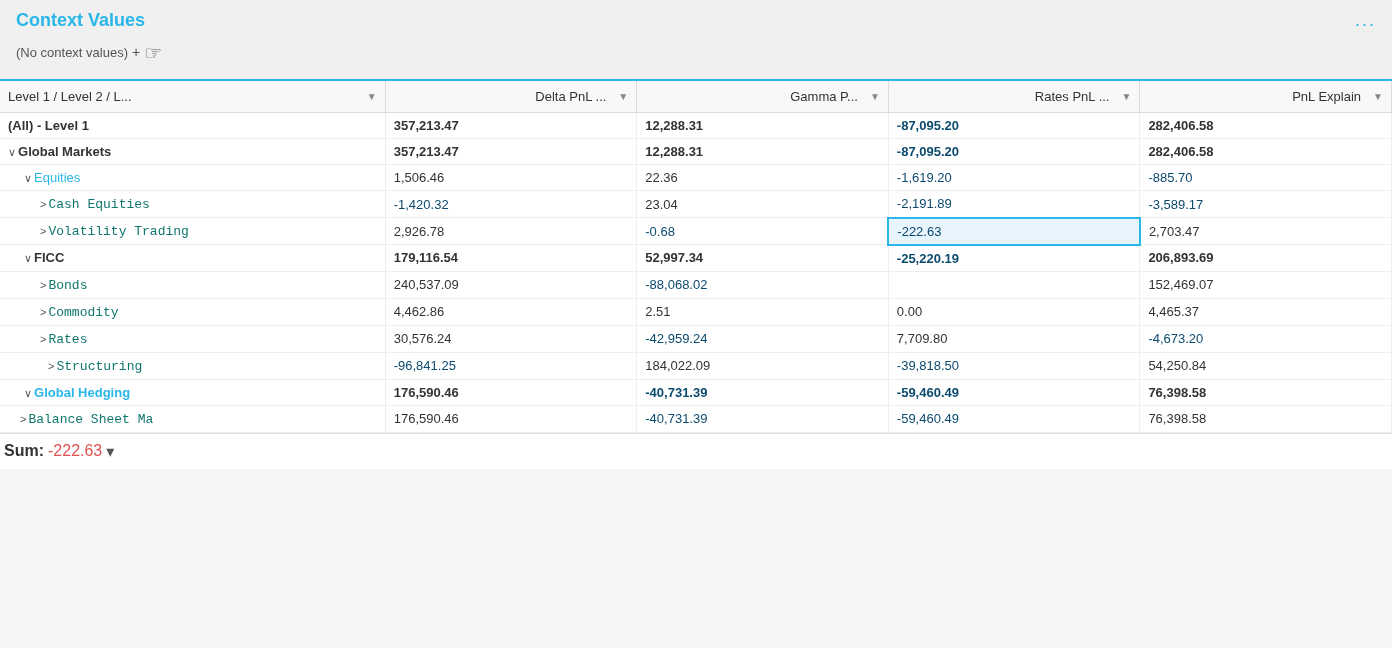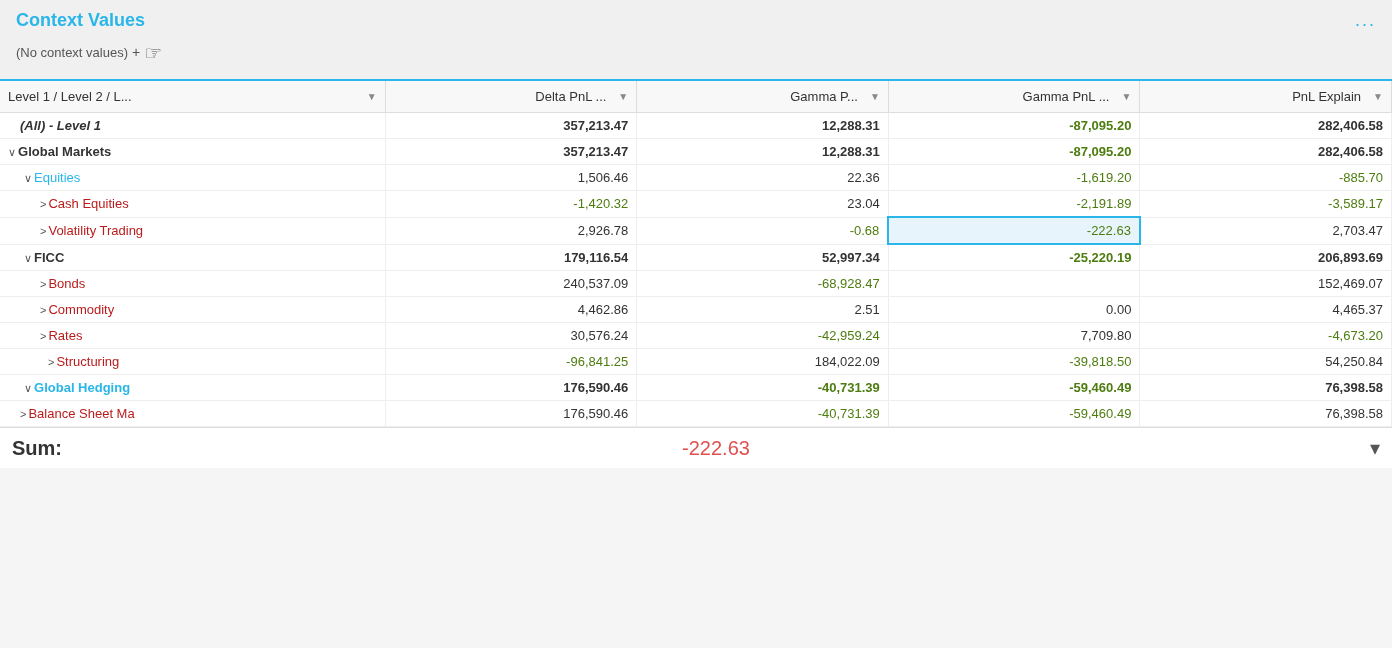--- a/index.html
+++ b/index.html
@@ -118,41 +118,41 @@
       white-space: nowrap;
       overflow: hidden;
       text-overflow: ellipsis;
     }
 
     tbody tr td:first-child {
       text-align: left;
     }
 
     tbody tr td:not(:first-child) {
-      text-align: right;
-    }
-
-    .negative { color: #4d7c0f; }
+      text-align: left;
+    }
+
+    .negative { color: #0c4a6e; }
     .bold { font-weight: bold; }
     .link-blue { color: #29b6e8; cursor: pointer; }
-    .link-orange { color: #b91c1c; cursor: pointer; }
+    .link-orange { color: #0f766e; cursor: pointer; font-family: Liberation Mono, monospace; }
 
     .selected-cell {
       background: #e8f4fb;
       border: 2px solid #29b6e8 !important;
     }
 
     .sum-bar {
       display: flex;
-      justify-content: space-between;
-      align-items: center;
-      padding: 8px 12px;
+      justify-content: flex-start;
+      align-items: center;
+      padding: 8px 4px;
       background: white;
       border-top: 1px solid #ddd;
-      font-size: 20px;
+      font-size: 16px;
       color: #333;
     }
 
     .sum-bar .sum-label {
       font-weight: bold;
       margin-right: 4px;
     }
 
     .sum-bar .sum-value {
       color: #e05050;
@@ -204,35 +204,35 @@
           </div>
         </th>
         <th>
           <div class="th-inner-right">
             <span>Gamma P...</span>
             <span class="sort-arrow">▼</span>
           </div>
         </th>
         <th>
           <div class="th-inner-right">
-            <span>Gamma PnL ...</span>
+            <span>Rates PnL ...</span>
             <span class="sort-arrow">▼</span>
           </div>
         </th>
         <th>
           <div class="th-inner-right">
             <span>PnL Explain</span>
             <span class="sort-arrow">▼</span>
           </div>
         </th>
       </tr>
     </thead>
     <tbody id="table-body">
     <tr>
-          <td style="padding-left: 20px; font-style: italic;"><span style="font-weight:bold">(All) - Level 1</span></td>
+          <td style="padding-left: 8px;"><span style="font-weight:bold">(All) - Level 1</span></td>
           <td style="font-weight: bold;">357,213.47</td>
           <td style="font-weight: bold;">12,288.31</td>
           <td class="negative" style="font-weight: bold;">-87,095.20</td>
           <td style="font-weight: bold;">282,406.58</td>
         </tr>
         <tr>
           <td style="padding-left: 8px;"><span class="expand-icon" style="cursor:pointer">∨ </span><span style="font-weight:bold">Global Markets</span></td>
           <td style="font-weight: bold;">357,213.47</td>
           <td style="font-weight: bold;">12,288.31</td>
           <td class="negative" style="font-weight: bold;">-87,095.20</td>
@@ -262,21 +262,21 @@
         <tr>
           <td style="padding-left: 24px;"><span class="expand-icon" style="cursor:pointer">∨ </span><span style="font-weight:bold">FICC</span></td>
           <td style="font-weight: bold;">179,116.54</td>
           <td style="font-weight: bold;">52,997.34</td>
           <td class="negative" style="font-weight: bold;">-25,220.19</td>
           <td style="font-weight: bold;">206,893.69</td>
         </tr>
         <tr>
           <td style="padding-left: 40px;"><span class="expand-icon" style="cursor:pointer">&gt; </span><span class="link-orange">Bonds</span></td>
           <td>240,537.09</td>
-          <td class="negative">-68,928.47</td>
+          <td class="negative">-88,068.02</td>
           <td></td>
           <td>152,469.07</td>
         </tr>
         <tr>
           <td style="padding-left: 40px; margin-left: 25px;"><span class="expand-icon" style="cursor:pointer">&gt; </span><span class="link-orange">Commodity</span></td>
           <td>4,462.86</td>
           <td>2.51</td>
           <td>0.00</td>
           <td>4,465.37</td>
         </tr>

